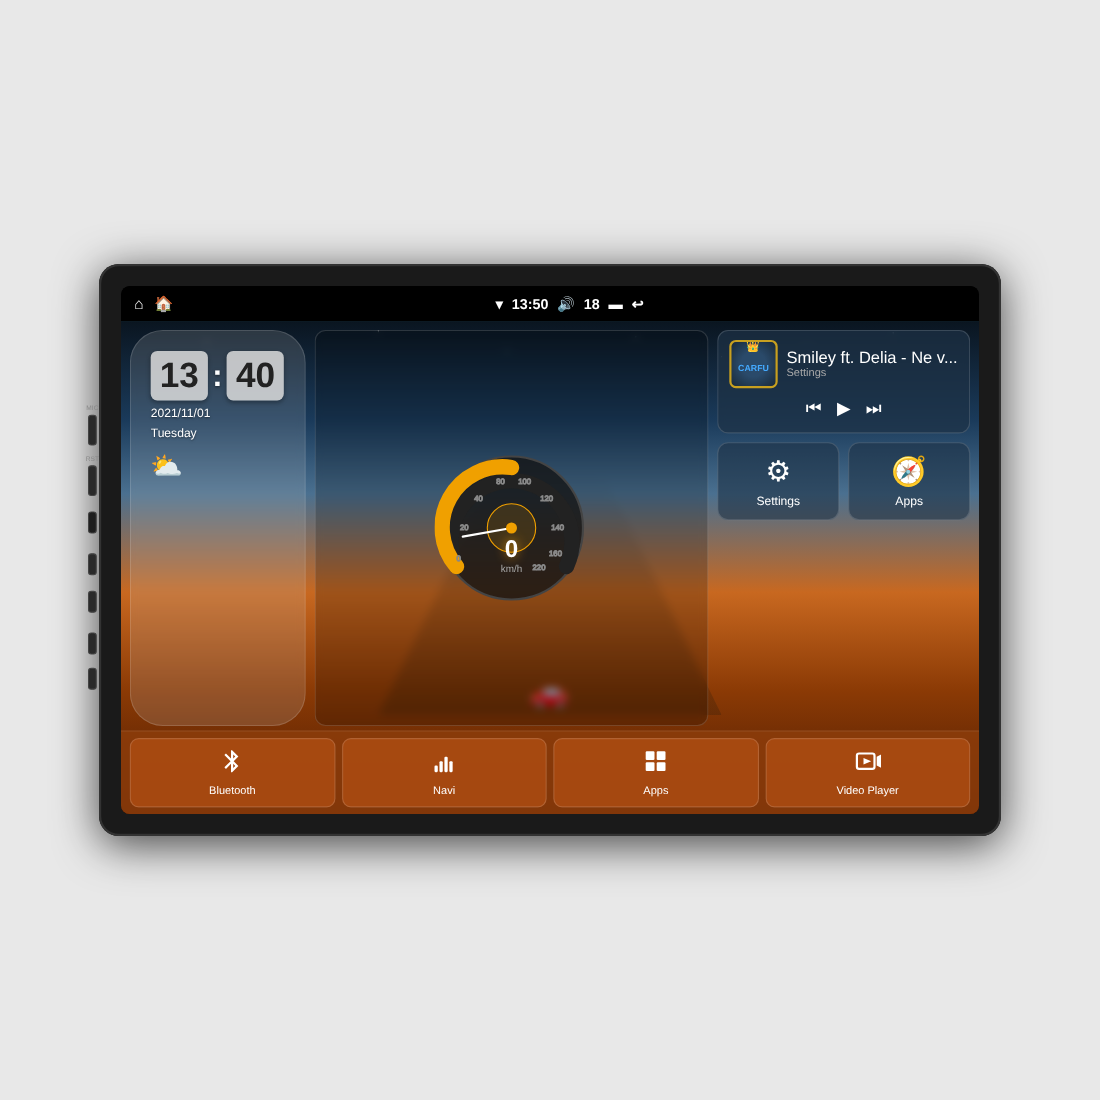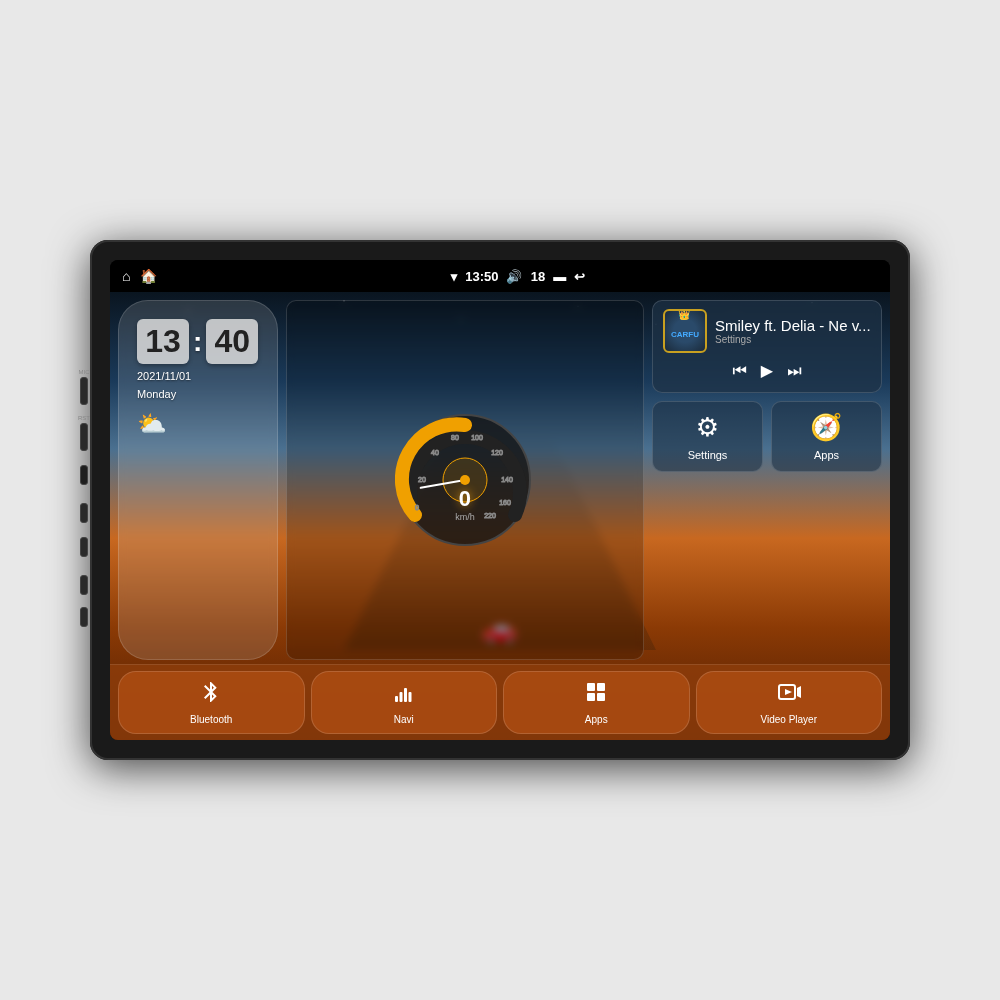--- a/index.html
+++ b/index.html
@@ -409,21 +409,21 @@
 
     .app-btn {
       flex: 1;
       display: flex;
       flex-direction: column;
       align-items: center;
       justify-content: center;
       gap: 4px;
       background: rgba(180, 80, 20, 0.7);
       border: 1px solid rgba(255,255,255,0.15);
-      border-radius: 18px;
+      border-radius: 8px;
       padding: 8px 4px;
       cursor: pointer;
     }
 
     .app-icon {
       font-size: 22px;
       color: #fff;
     }
 
     .app-label {
@@ -501,21 +501,21 @@
 
       <div class="widgets-row">
 
         <div class="widget clock-widget">
           <div class="clock-display">
             <div class="clock-tile">13</div>
             <span class="clock-separator">:</span>
             <div class="clock-tile">40</div>
           </div>
           <div class="date-text">2021/11/01</div>
-          <div class="date-text">Monday</div>
+          <div class="date-text">Tuesday</div>
           <div class="weather-row">
             <span class="weather-icon">⛅</span>
           </div>
         </div>
 
         <div class="widget speedo-widget">
           <div class="speedo-container">
             <svg class="speedo-svg" viewBox="0 0 140 140">
 
               <circle cx="70" cy="70" r="65" fill="rgba(20,20,20,0.8)" stroke="#444" stroke-width="2"></circle>

